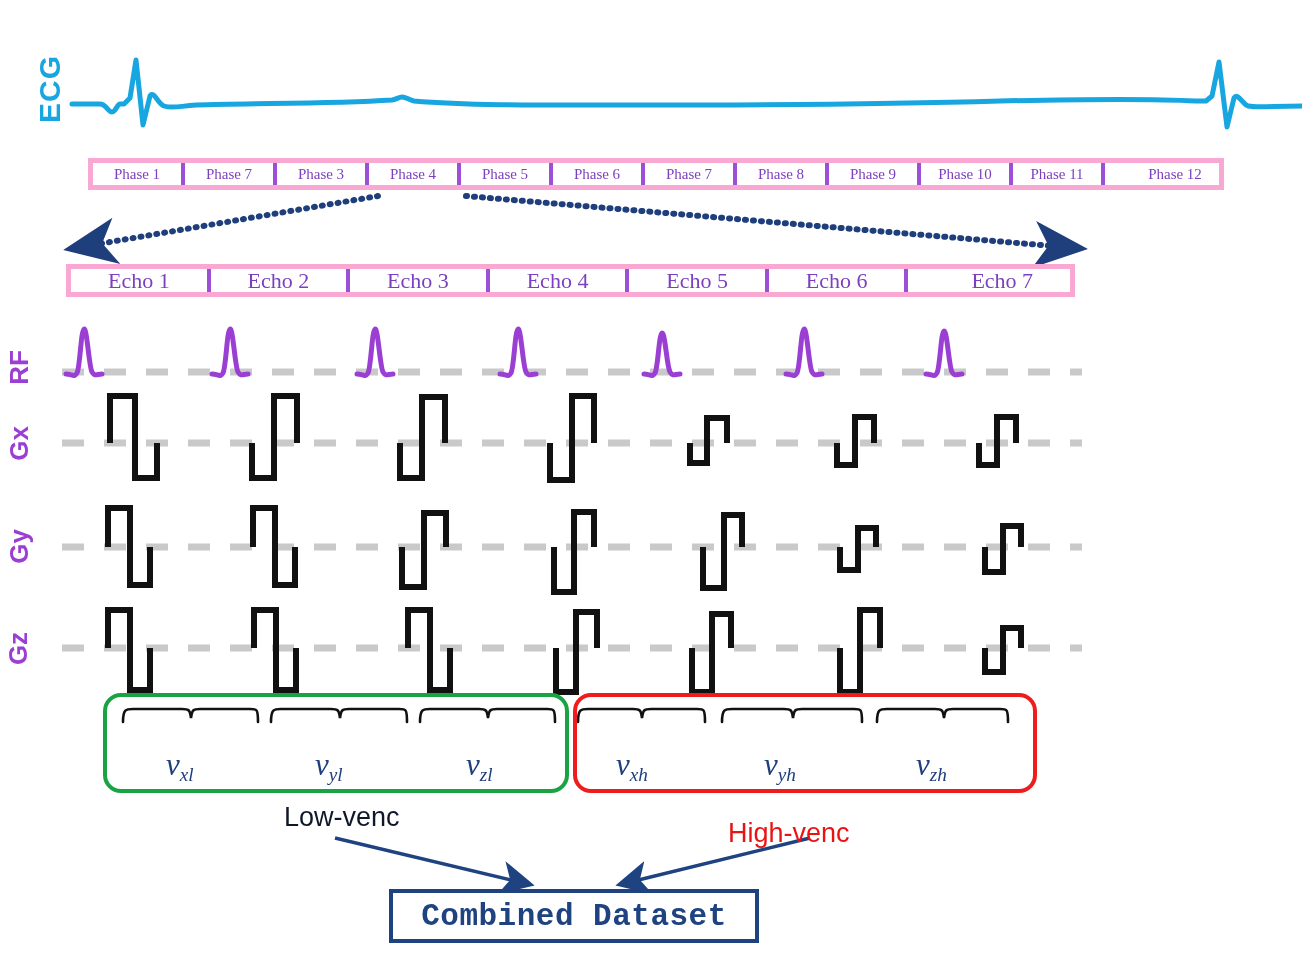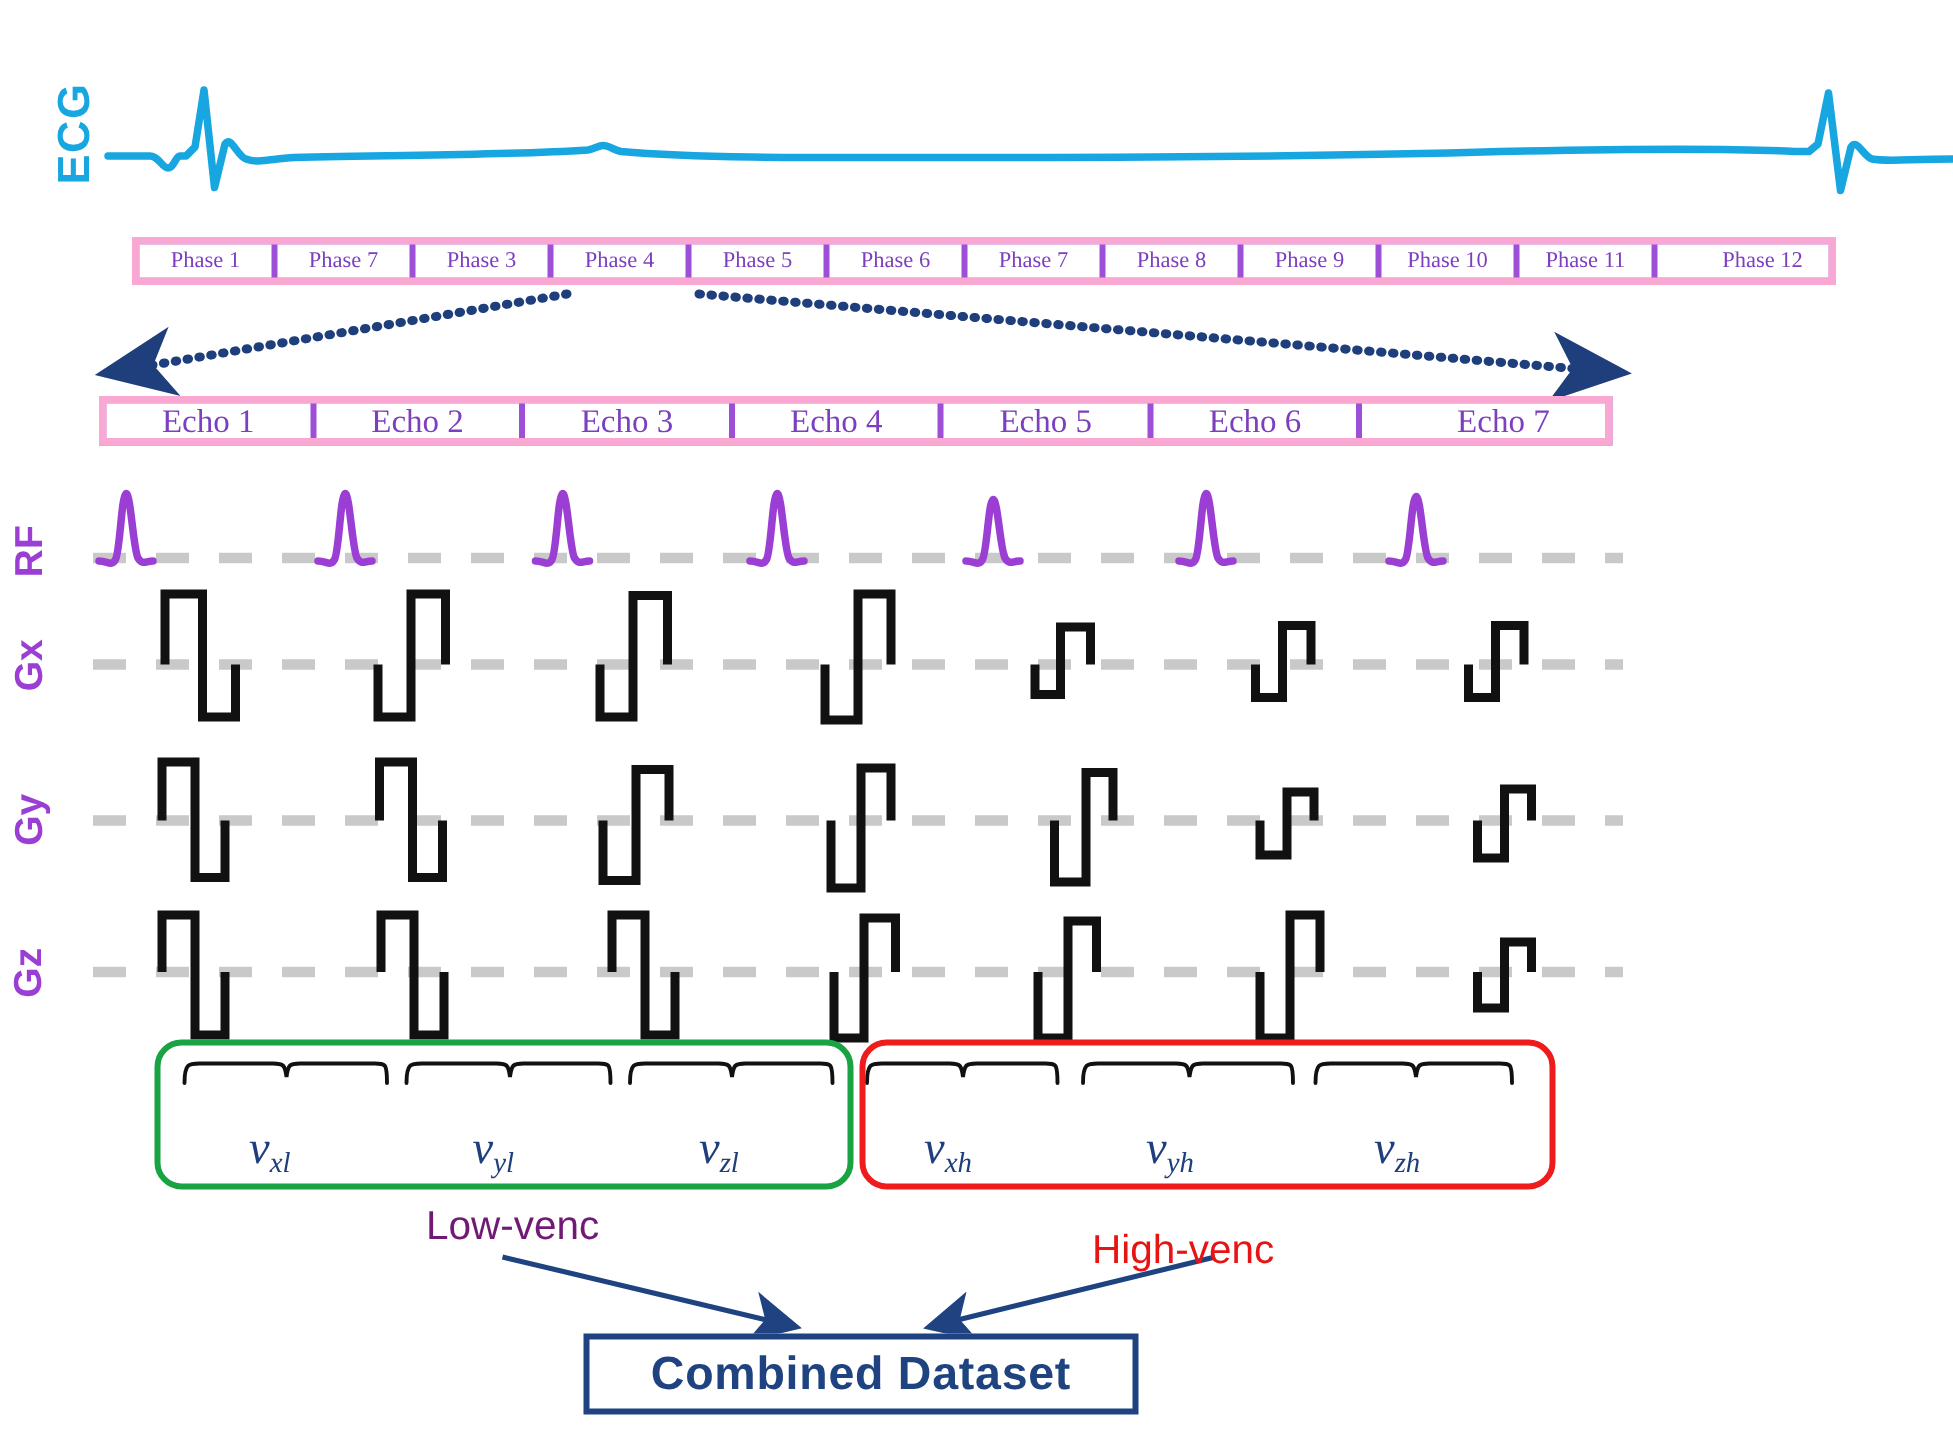--- a/index.html
+++ b/index.html
@@ -30,27 +30,27 @@
   .vbox.high{border:4px solid #EE1C1C;}
 
   
   .venc{position:absolute;font-family:"Liberation Serif",serif;font-style:italic;
     color:#1F3E7C;font-size:31px;white-space:nowrap;}
   .venc sub{font-size:0.62em;font-style:italic;vertical-align:-0.32em;letter-spacing:0;}
 
   
   .cap{position:absolute;font-family:"Liberation Sans",sans-serif;font-size:27px;
     white-space:nowrap;}
-  .cap.low{color:#701a75;}
+  .cap.low{color:#0f172a;}
   .cap.high{color:#E81414;}
 
   
   .dataset{position:absolute;box-sizing:border-box;border:4px solid #1F4380;
     background:#ffffff;display:flex;align-items:center;justify-content:center;
-    font-family:Liberation Sans, sans-serif;font-weight:bold;font-size:31px;
+    font-family:Liberation Mono, monospace;font-weight:bold;font-size:31px;
     color:#1F4380;letter-spacing:0.5px;white-space:nowrap;}
 </style>
 </head>
 <body>
 
 <div class="stage">
 
   <div class="axis-label axis-ecg" style="left:16px;top:72px;transform:rotate(-90deg);">ECG</div>
 
   <svg class="layer">

